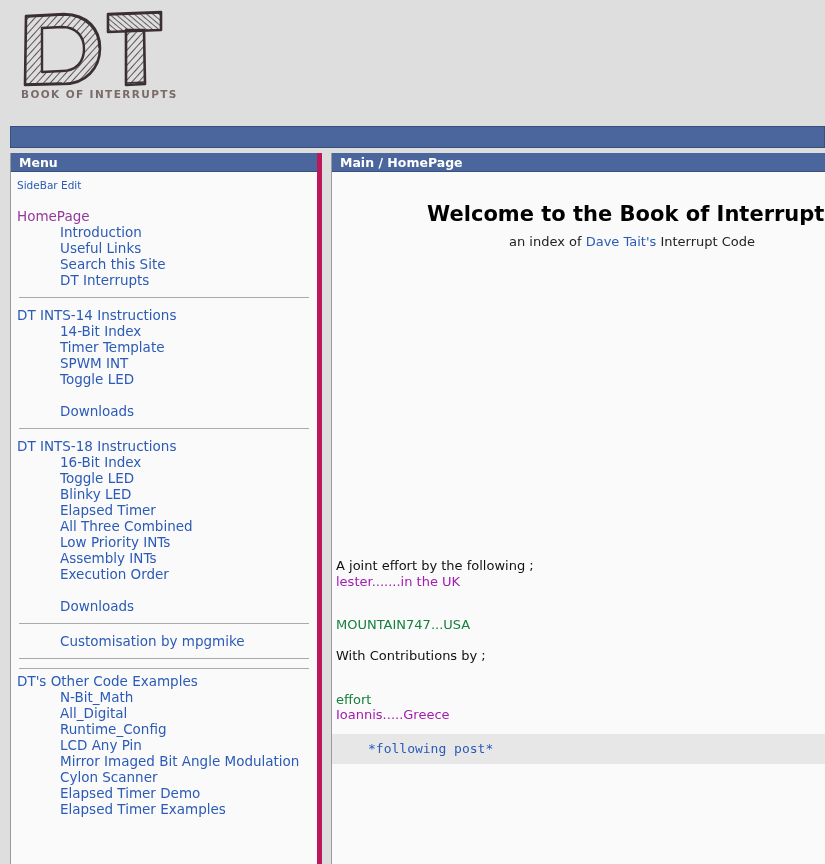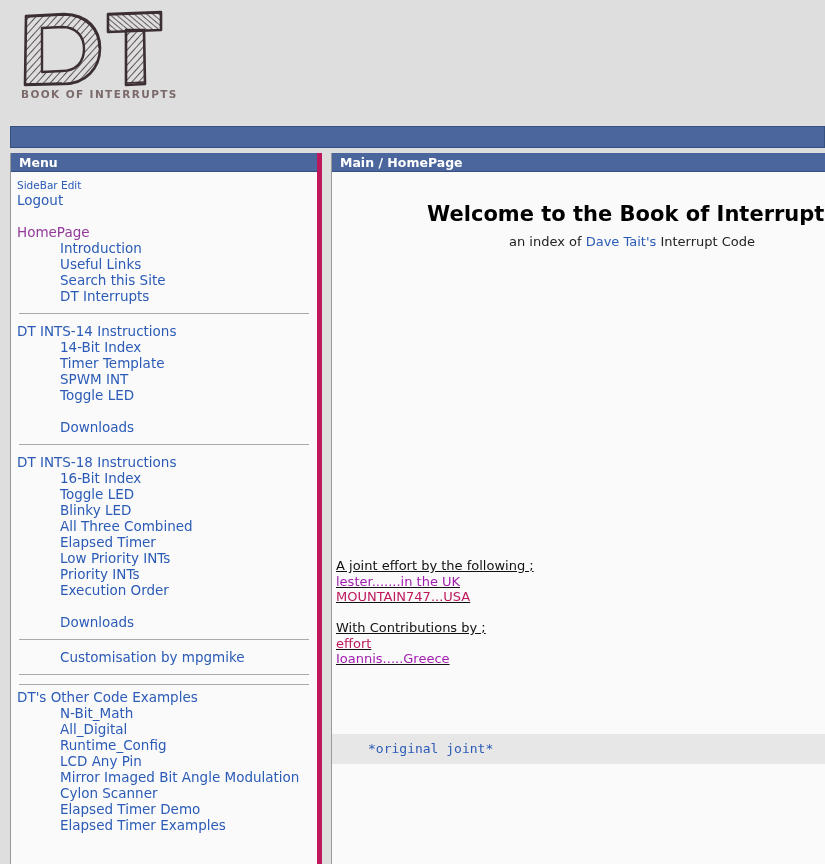--- a/index.html
+++ b/index.html
@@ -123,26 +123,25 @@
     white-space: nowrap;
   }
   #welcome-sub a { color: #2b5bb7; text-decoration: none; }
 
   #credits {
     position: absolute; left: 4px; top: 386px;
     font-size: 13px;
     line-height: 15.5px;
     color: #111111;
     white-space: nowrap;
-    text-decoration: underline;
   }
   #credits .ln { display: block; }
   #credits .blank { display: block; height: 15.5px; }
   #credits a { text-decoration: none; }
-  #credits a.blue { color: #be185d; }
+  #credits a.blue { color: #15803d; margin-top: 28px; }
   #credits a.purple { color: #a21caf; }
 
   #codeblock {
     position: absolute; left: 0; top: 562px;
     width: 600px; height: 30px;
     background: #e7e7e7;
   }
   #codeblock-text {
     font-family: "DejaVu Sans Mono", "Liberation Mono", monospace;
     font-size: 13px;
@@ -182,44 +181,43 @@
   </div>
   <div id="logo-tagline">BOOK OF INTERRUPTS</div>
 </div>
 
 <div id="top-bar"></div>
 
 <div id="sidebar">
   <div id="sidebar-title">Menu</div>
   <div id="sidebar-body">
       <a href="#" class="sb-link small">SideBar Edit</a>
-      <a href="#" class="sb-link">Logout</a>
       <div class="sb-gap"></div>
       <a href="#" class="sb-link visited">HomePage</a>
       <a href="#" class="sb-link indent">Introduction</a>
       <a href="#" class="sb-link indent">Useful Links</a>
       <a href="#" class="sb-link indent">Search this Site</a>
       <a href="#" class="sb-link indent">DT Interrupts</a>
       <hr class="sb-rule">
       <a href="#" class="sb-link">DT INTS-14 Instructions</a>
       <a href="#" class="sb-link indent">14-Bit Index</a>
       <a href="#" class="sb-link indent">Timer Template</a>
       <a href="#" class="sb-link indent">SPWM INT</a>
       <a href="#" class="sb-link indent">Toggle LED</a>
       <div class="sb-gap"></div>
       <a href="#" class="sb-link indent">Downloads</a>
       <hr class="sb-rule">
       <a href="#" class="sb-link">DT INTS-18 Instructions</a>
       <a href="#" class="sb-link indent">16-Bit Index</a>
       <a href="#" class="sb-link indent">Toggle LED</a>
       <a href="#" class="sb-link indent">Blinky LED</a>
+      <a href="#" class="sb-link indent">Elapsed Timer</a>
       <a href="#" class="sb-link indent">All Three Combined</a>
-      <a href="#" class="sb-link indent">Elapsed Timer</a>
       <a href="#" class="sb-link indent">Low Priority INTs</a>
-      <a href="#" class="sb-link indent">Priority INTs</a>
+      <a href="#" class="sb-link indent">Assembly INTs</a>
       <a href="#" class="sb-link indent">Execution Order</a>
       <div class="sb-gap"></div>
       <a href="#" class="sb-link indent">Downloads</a>
       <hr class="sb-rule">
       <a href="#" class="sb-link indent">Customisation by mpgmike</a>
       <hr class="sb-rule">
       <hr class="sb-rule tight">
       <a href="#" class="sb-link">DT's Other Code Examples</a>
       <a href="#" class="sb-link indent">N-Bit_Math</a>
       <a href="#" class="sb-link indent">All_Digital</a>
@@ -246,17 +244,17 @@
       <span class="ln">A joint effort by the following ;</span>
       <a class="ln purple" href="#">lester.......in the UK</a>
       <a class="ln blue" href="#">MOUNTAIN747...USA</a>
       <span class="blank"></span>
       <span class="ln">With Contributions by ;</span>
       <a class="ln blue" href="#">effort</a>
       <a class="ln purple" href="#">Ioannis.....Greece</a>
     </div>
 
     <div id="codeblock">
-      <a id="codeblock-text" href="#">*original joint*</a>
+      <a id="codeblock-text" href="#">*following post*</a>
     </div>
 
   </div>
 </div>
 
 </body></html>

